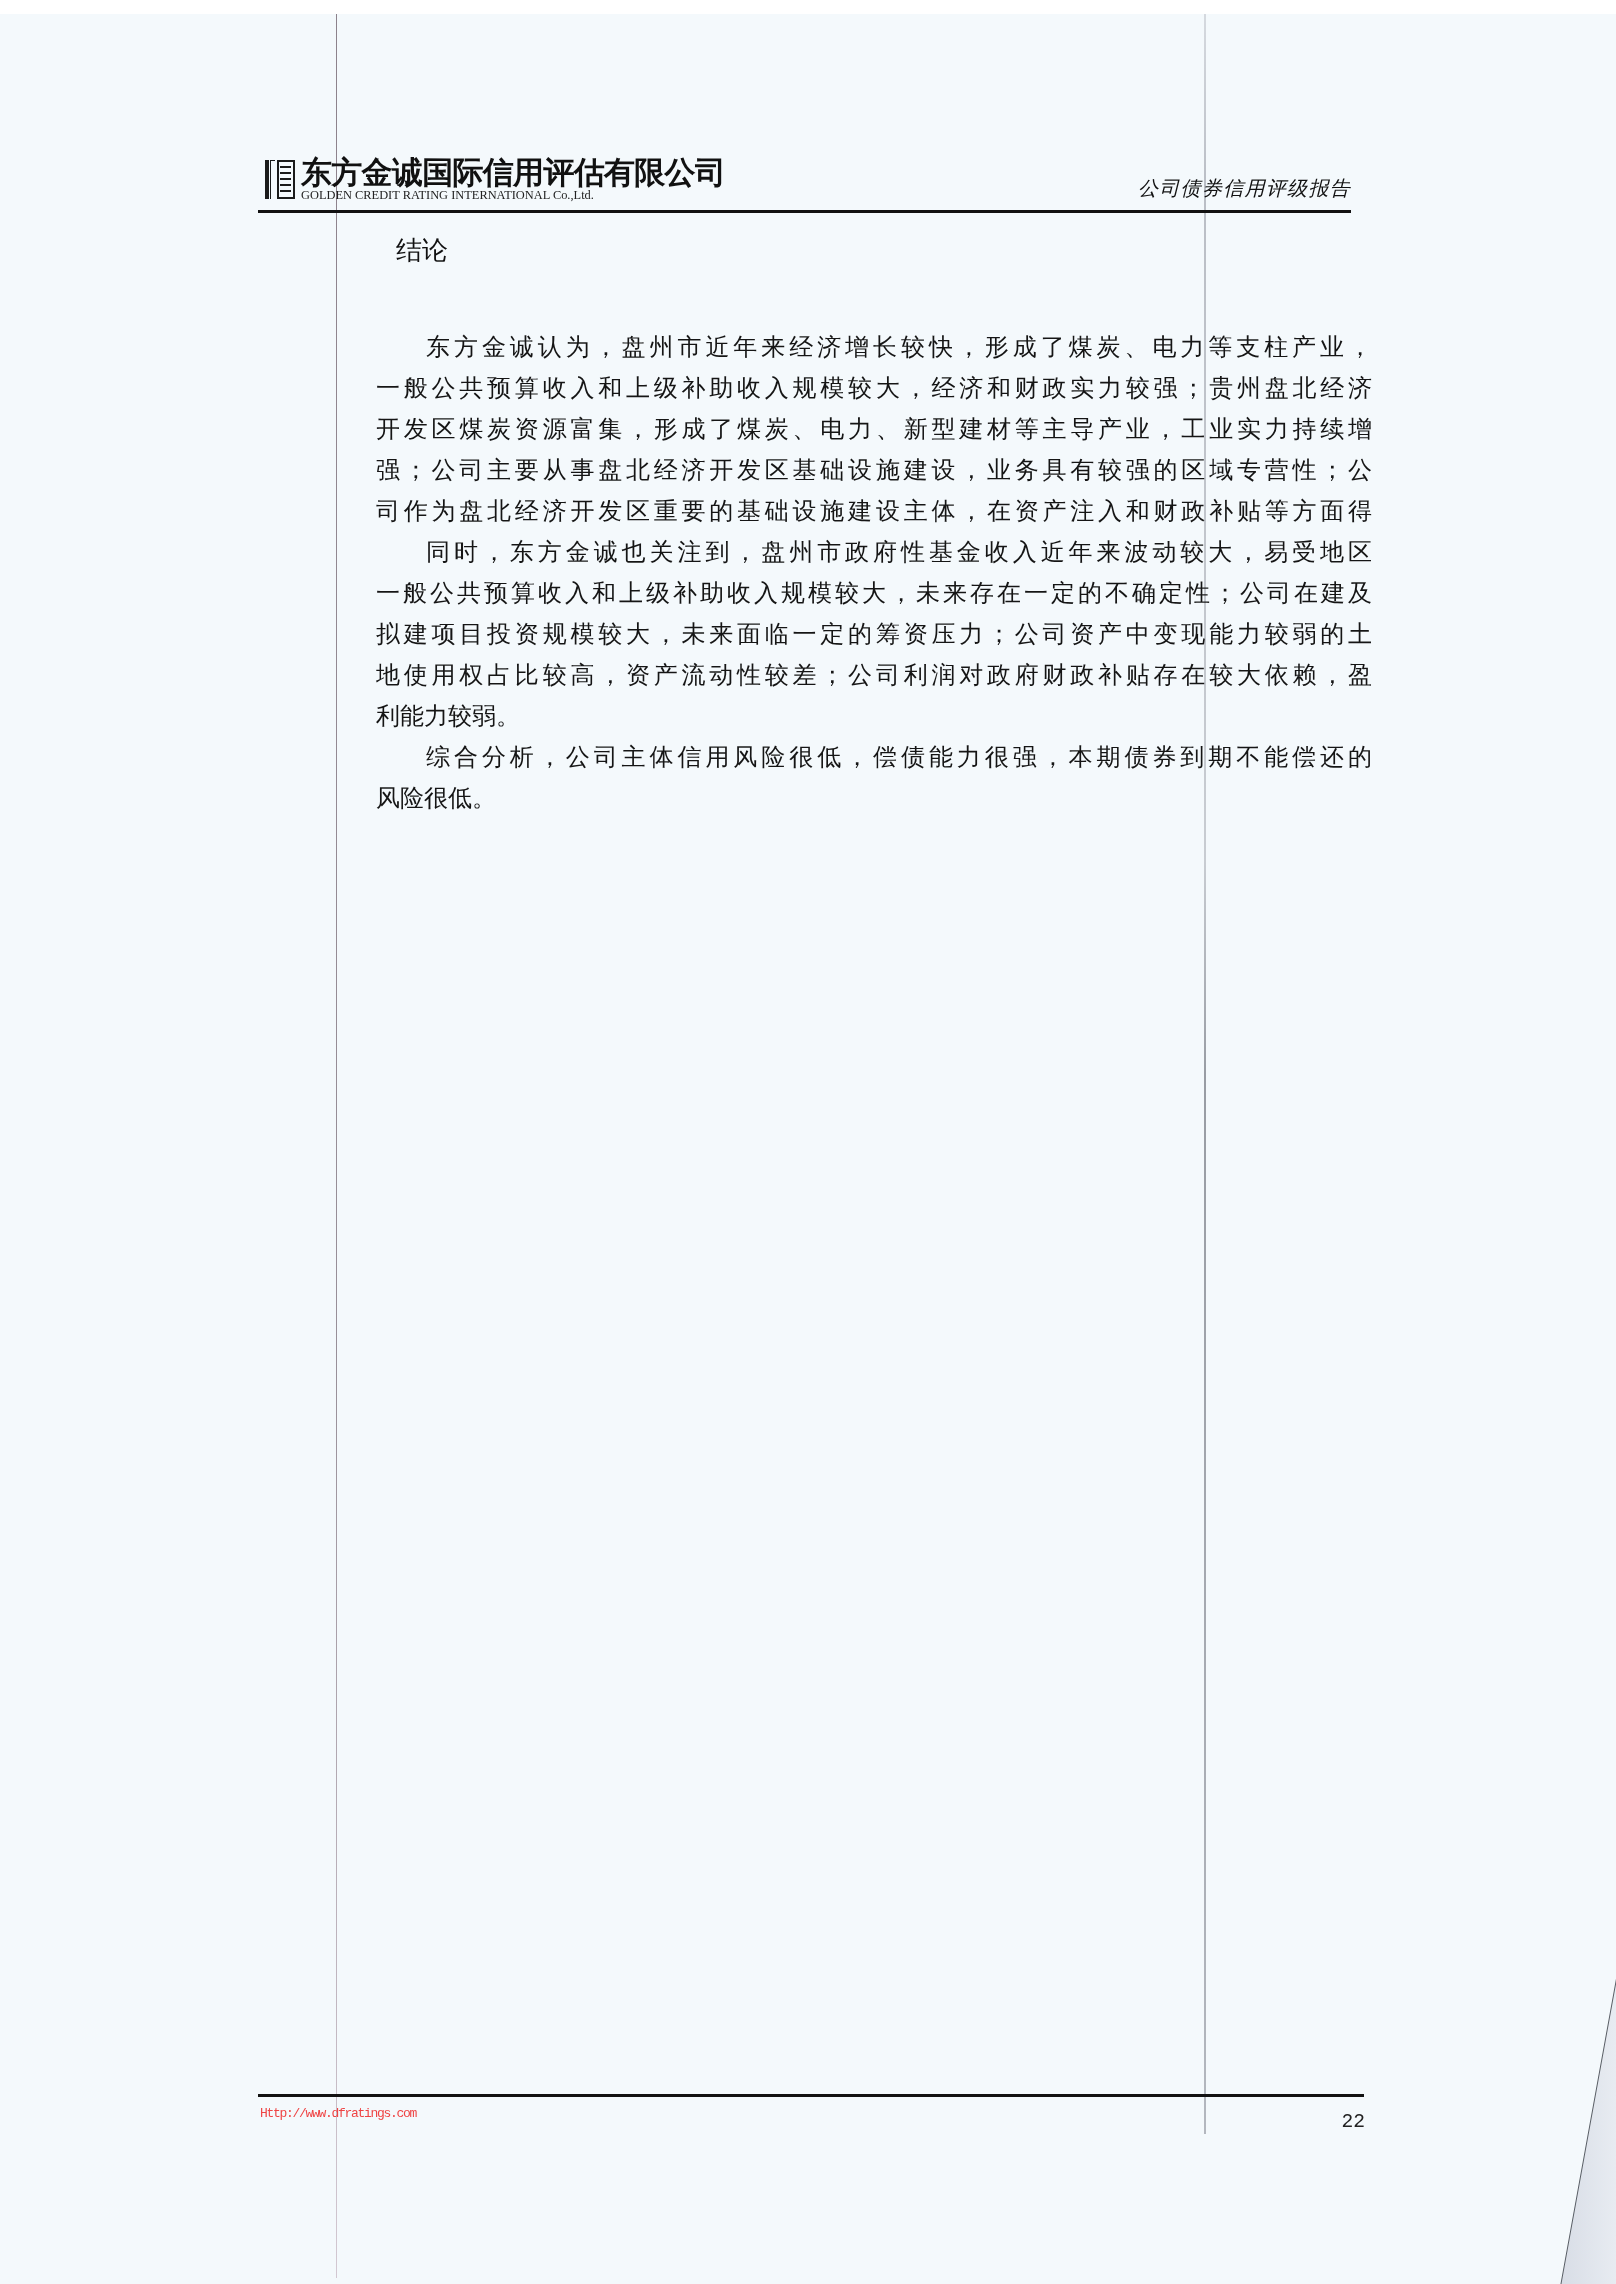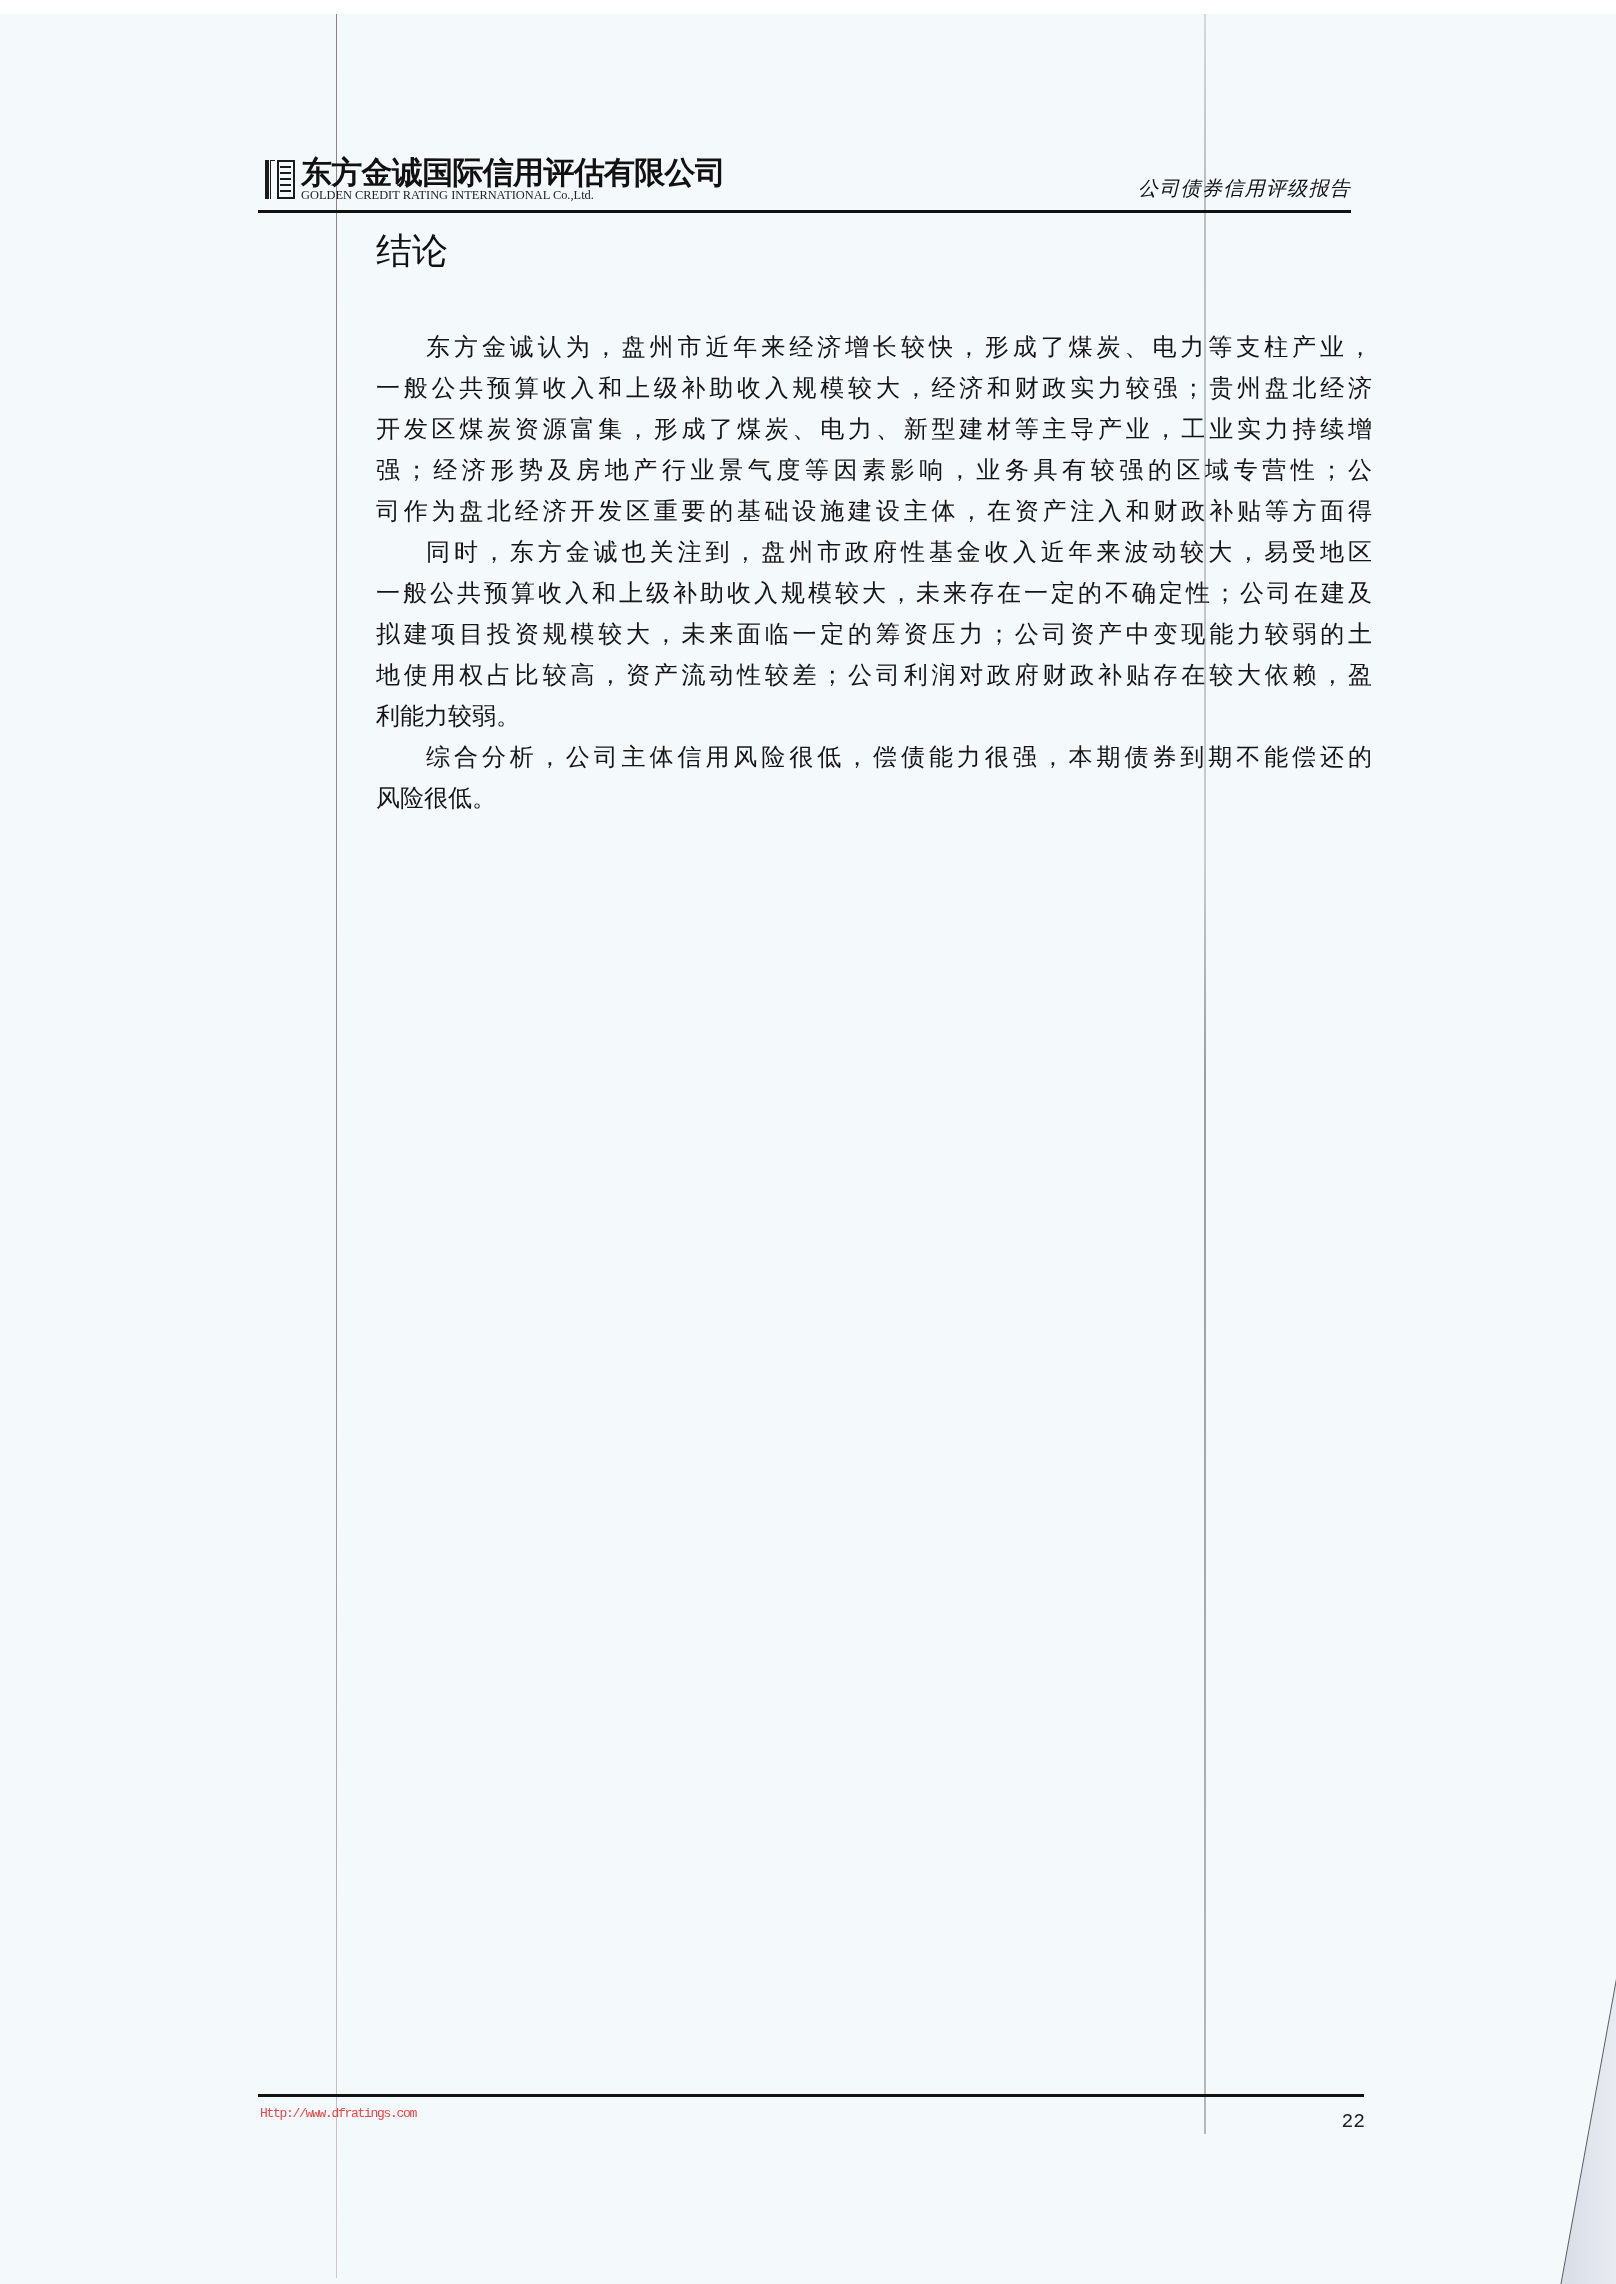--- a/index.html
+++ b/index.html
@@ -94,22 +94,22 @@
     .header-rule {
       position: absolute;
       left: 258px; top: 210px;
       width: 1093px; height: 2.6px;
       background: #121212;
     }
 
     
     .section-title {
       position: absolute;
-      left: 376px; top: 234px;
-      font-size: 36px;
+      left: 396px; top: 234px;
+      font-size: 26px;
       line-height: 33px;
       color: #111;
       white-space: nowrap;
     }
     .content {
       position: absolute;
       left: 376px; top: 327px;
       width: 996px;
     }
     .line {
@@ -186,21 +186,21 @@
 </div>
 <div class="header-rule"></div>
 
 <div class="section-title">结论</div>
 
 <div class="content">
   <div>
     <div class="line indent">东方金诚认为，盘州市近年来经济增长较快，形成了煤炭、电力等支柱产业，</div>
     <div class="line">一般公共预算收入和上级补助收入规模较大，经济和财政实力较强；贵州盘北经济</div>
     <div class="line">开发区煤炭资源富集，形成了煤炭、电力、新型建材等主导产业，工业实力持续增</div>
-    <div class="line">强；经济形势及房地产行业景气度等因素影响，业务具有较强的区域专营性；公</div>
+    <div class="line">强；公司主要从事盘北经济开发区基础设施建设，业务具有较强的区域专营性；公</div>
     <div class="line">司作为盘北经济开发区重要的基础设施建设主体，在资产注入和财政补贴等方面得</div>
   </div>
   <div>
     <div class="line indent">同时，东方金诚也关注到，盘州市政府性基金收入近年来波动较大，易受地区</div>
     <div class="line">一般公共预算收入和上级补助收入规模较大，未来存在一定的不确定性；公司在建及</div>
     <div class="line">拟建项目投资规模较大，未来面临一定的筹资压力；公司资产中变现能力较弱的土</div>
     <div class="line">地使用权占比较高，资产流动性较差；公司利润对政府财政补贴存在较大依赖，盈</div>
     <div class="line last">利能力较弱。</div>
   </div>
   <div>

